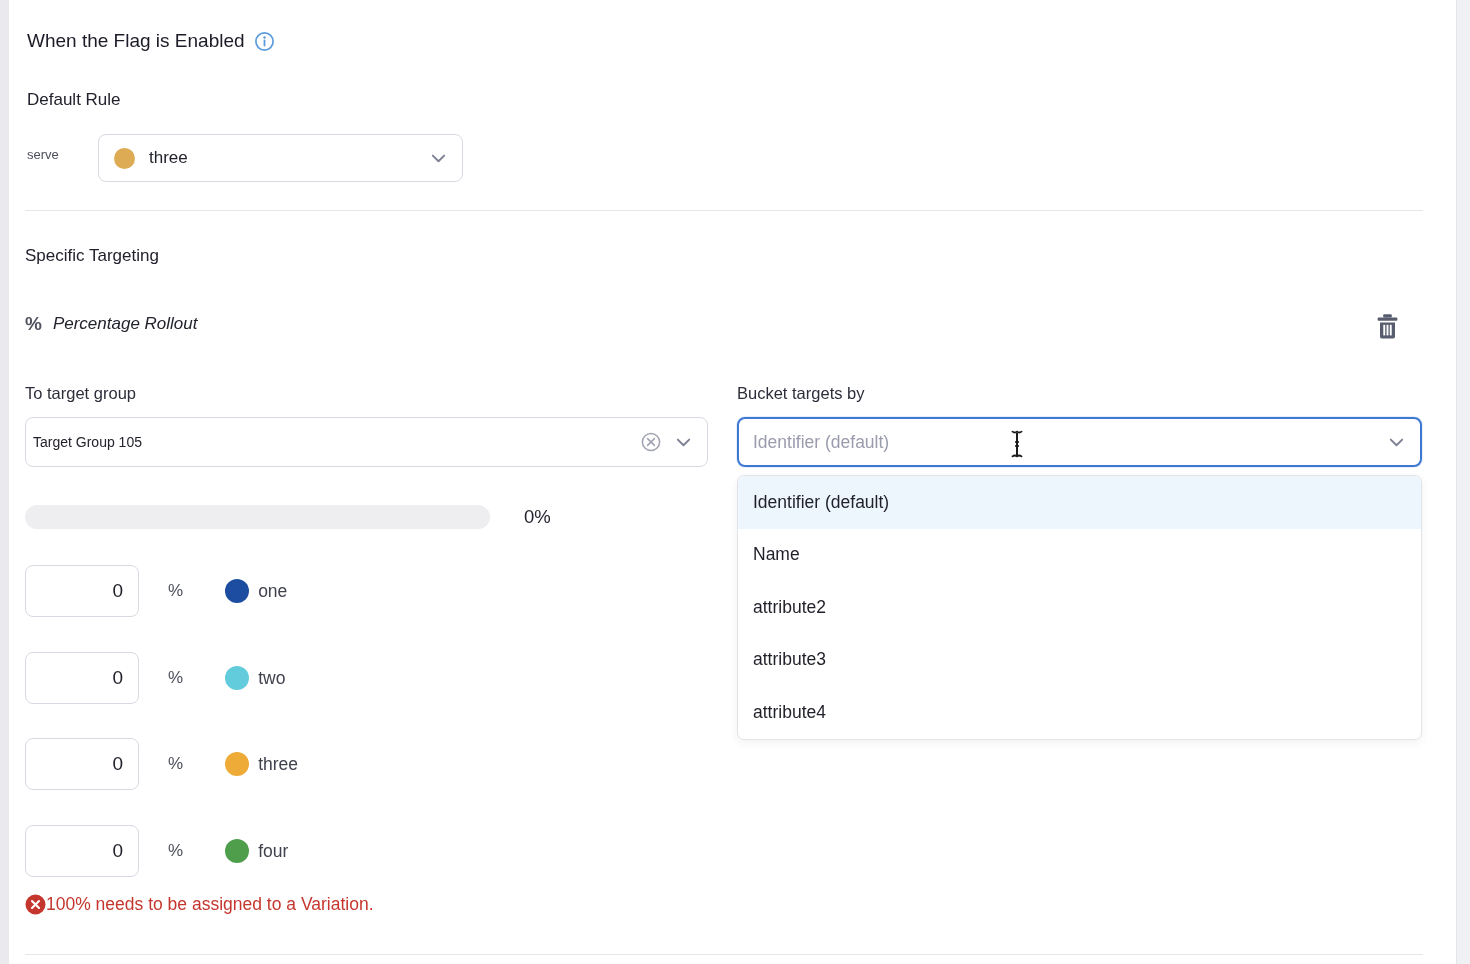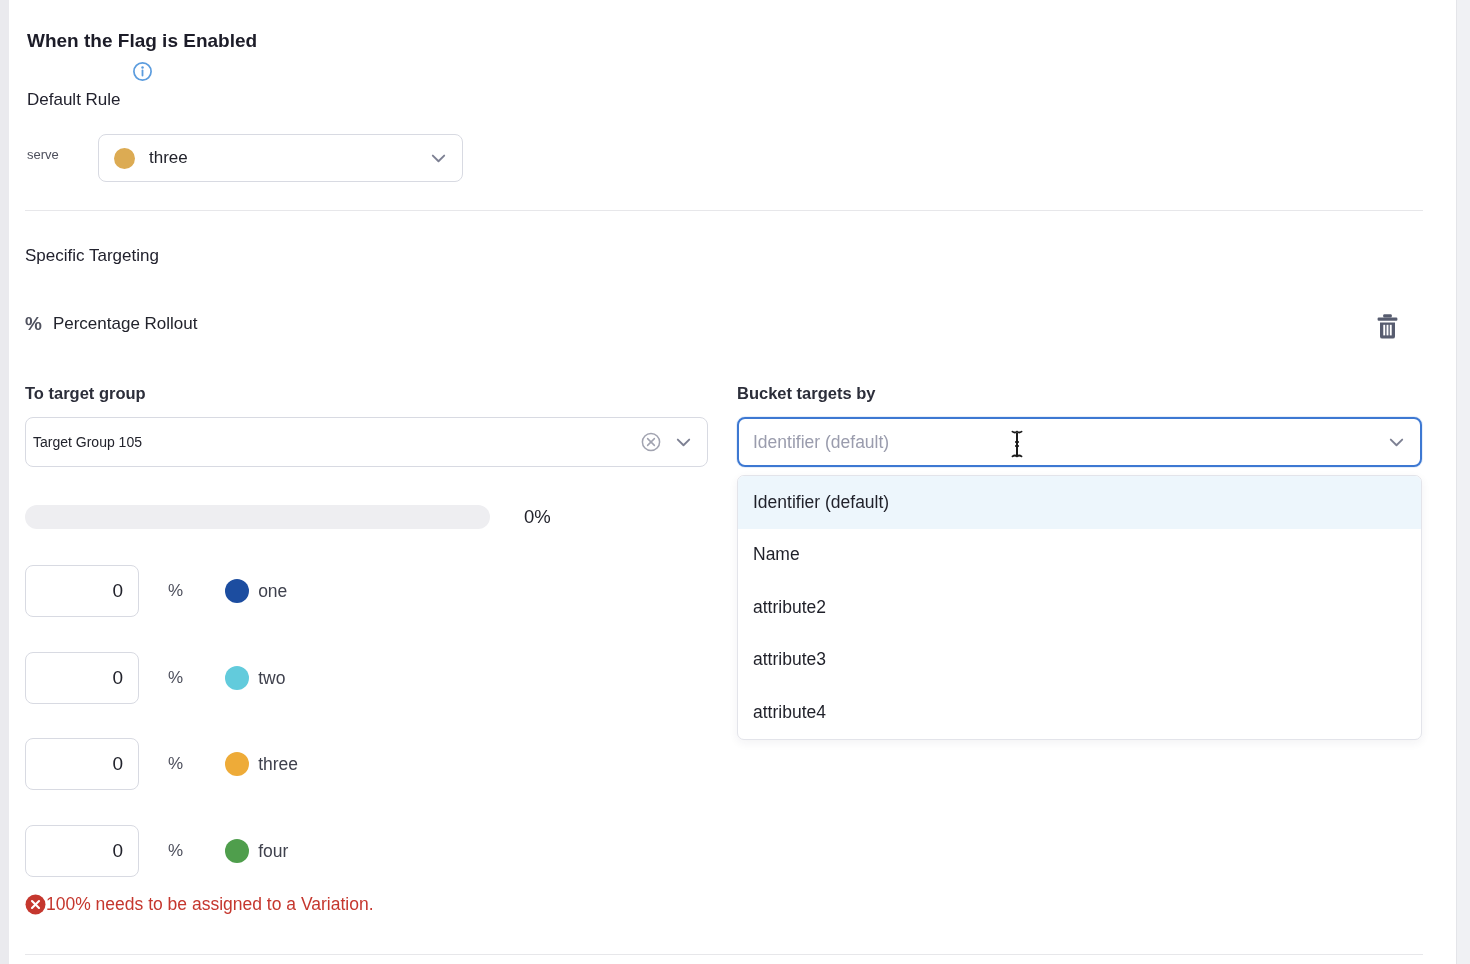--- a/index.html
+++ b/index.html
@@ -14,43 +14,43 @@
     position: absolute; left: 0; top: 0; width: 9px; height: 964px;
     background: #eaeaee;
   }
   .edge-strip-right {
     position: absolute; right: 0; top: 0; width: 14px; height: 964px;
     background: #f0f1f4; border-left: 1px solid #e4e5e9;
   }
   .abs { position: absolute; }
 
   
-  .page-title { top: 30px; left: 27px; font-size: 19px; font-weight: 700; display: flex; align-items: center; gap: 9px; flex-direction: column; }
+  .page-title { top: 30px; left: 27px; font-size: 19px; font-weight: 400; display: flex; align-items: center; gap: 9px; }
   .section-label { font-size: 17px; font-weight: 400; color: #22222e; }
-  .field-label { font-size: 16.5px; font-weight: 700; color: #2c2e3a; }
+  .field-label { font-size: 16.5px; font-weight: 400; color: #2c2e3a; }
   .serve-label { top: 147px; left: 27px; font-size: 13px; color: #4d4f5c; }
 
   
   .combo {
     background: #fff; border: 1px solid #d8dae2; border-radius: 8px;
     display: flex; align-items: center; height: 48px;
   }
   .combo .value-text { font-size: 17px; color: #22232c; }
   .serve-combo { top: 134px; left: 98px; width: 365px; }
   .serve-combo .value-text { margin-left: 14px; }
   .dot { border-radius: 50%; flex: 0 0 auto; }
   .dot-20 { width: 21px; height: 21px; margin-left: 15px; }
   .spacer { flex: 1; }
   .icon-pad-r { margin-right: 16px; display: flex; align-items: center; }
 
   .divider { height: 1px; background: #e7e7ea; left: 25px; width: 1398px; }
 
   .rollout-row { top: 313px; left: 25px; display: flex; align-items: center; gap: 11px; }
   .percent-glyph { font-size: 19px; font-weight: 700; color: #50525f; }
-  .rollout-label { font-size: 17px; color: #22232c; }
+  .rollout-label { font-size: 17px; color: #22232c; font-style: italic; }
   .trash-btn { top: 311px; left: 1372px; width: 30px; height: 30px; display: flex; align-items: center; justify-content: center; cursor: pointer; }
 
   .target-group-combo { top: 417px; left: 25px; width: 683px; height: 50px; }
   .target-group-combo .value-text { margin-left: 7px; font-size: 14px; }
   .clear-btn { margin-right: 14px; display: flex; align-items: center; cursor: pointer; }
 
   .bucket-input-wrap {
     top: 417px; left: 737px; width: 685px; height: 50px;
     background: #fff; border: 2px solid #3d78d2; border-radius: 8px;
     display: flex; align-items: center;

